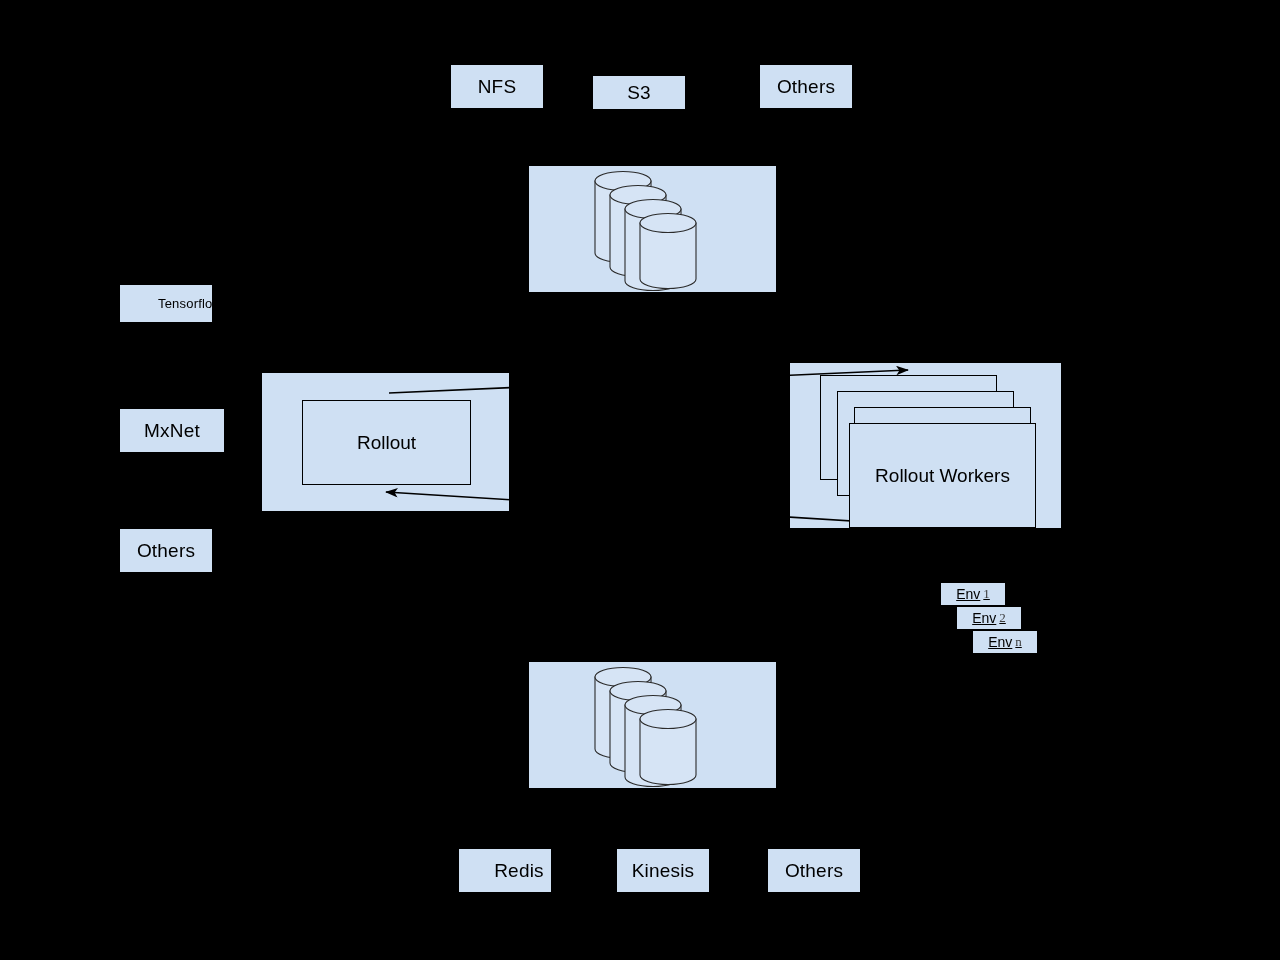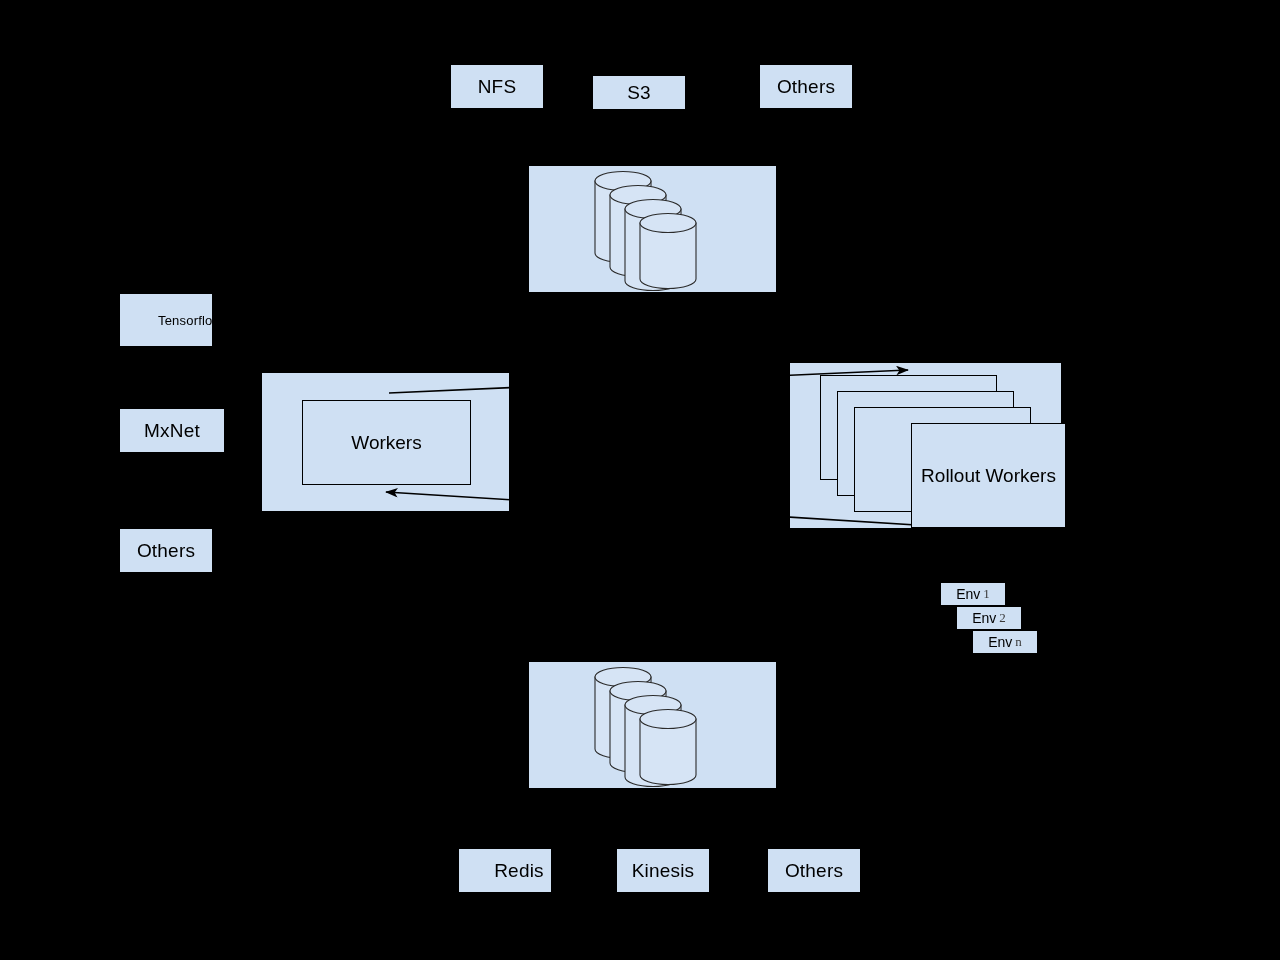--- a/index.html
+++ b/index.html
@@ -55,20 +55,21 @@
   .env-box {
     position: absolute;
     background: #cfe0f3;
     color: #000000;
     box-sizing: border-box;
     display: flex;
     align-items: center;
     justify-content: center;
     font-size: 14px;
     white-space: nowrap;
+    text-decoration: underline;
   }
   .env-box .sub {
     font-family: "Liberation Serif", serif;
     font-size: 13px;
     color: #3a3a3a;
     margin-left: 3px;
   }
   svg.overlay {
     position: absolute;
     left: 0;
@@ -110,40 +111,40 @@
           <ellipse cx="124" cy="43" rx="28" ry="9.5"></ellipse>
         </g>
         <g>
           <path d="M111 57 h56 v56 a28 9.5 0 0 1 -56 0 z"></path>
           <ellipse cx="139" cy="57" rx="28" ry="9.5"></ellipse>
         </g>
       </g>
     </svg>
   </div>
 
-  <div class="node small-label" style="left: 120px; top: 294px; width: 92px; height: 52px; padding-left: 48px;">
+  <div class="node small-label" style="left: 120px; top: 285px; width: 92px; height: 37px; padding-left: 48px;">
     <span>Tensorflow</span>
   </div>
   <div class="node" style="left: 120px; top: 409px; width: 104px; height: 43px;">
     <span>MxNet</span>
   </div>
   <div class="node" style="left: 120px; top: 529px; width: 92px; height: 43px;">
     <span>Others</span>
   </div>
 
   <div class="panel" style="left: 262px; top: 373px; width: 247px; height: 138px;"></div>
   <div class="inner-box" style="left: 302px; top: 400px; width: 169px; height: 85px;">
-    <span>Workers</span>
+    <span>Rollout</span>
   </div>
 
   <div class="panel" style="left: 790px; top: 363px; width: 271px; height: 165px;"></div>
   <div class="stack-card" style="left: 820px; top: 375px; width: 177px; height: 105px; z-index: 10;"></div>
   <div class="stack-card" style="left: 837px; top: 391px; width: 177px; height: 105px; z-index: 11;"></div>
   <div class="stack-card" style="left: 854px; top: 407px; width: 177px; height: 105px; z-index: 12;"></div>
-  <div class="stack-card" style="display: flex; align-items: center; justify-content: center; font-size: 19px; left: 911px; top: 423px; width: 155px; height: 105px; z-index: 13;">
+  <div class="stack-card" style="display: flex; align-items: center; justify-content: center; font-size: 19px; left: 849px; top: 423px; width: 187px; height: 105px; z-index: 13;">
     <span>Rollout Workers</span>
   </div>
 
   <div class="env-box" style="left: 941px; top: 583px; width: 64px; height: 22px;">
     <span>Env</span>
     <span class="sub">1</span>
   </div>
   <div class="env-box" style="left: 957px; top: 607px; width: 64px; height: 22px;">
     <span>Env</span>
     <span class="sub">2</span>

